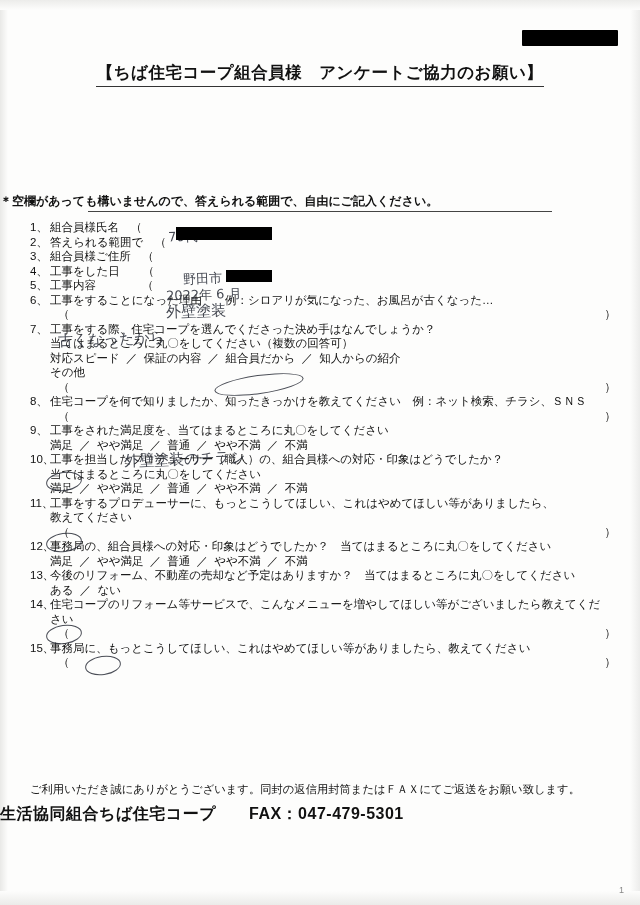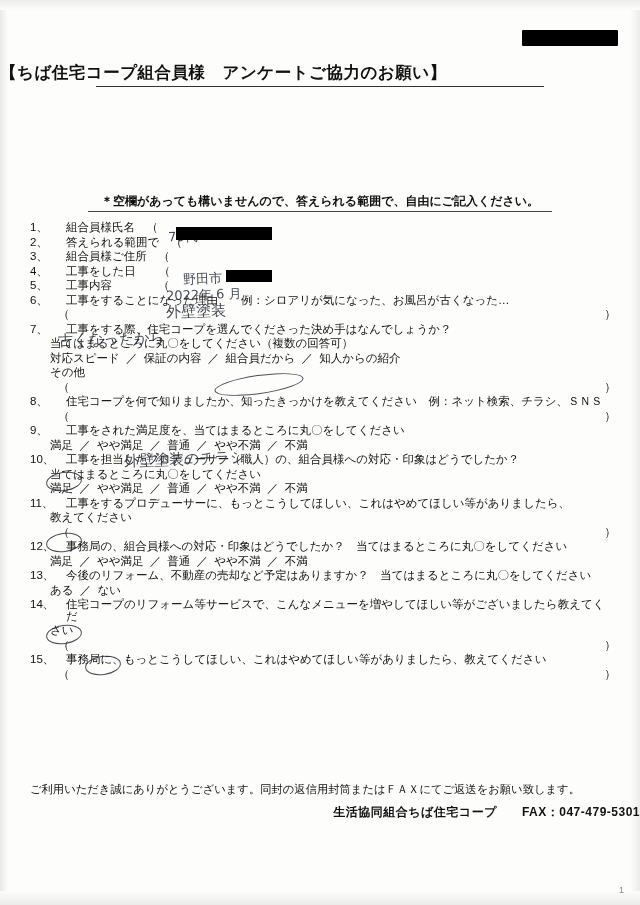--- a/index.html
+++ b/index.html
@@ -21,58 +21,57 @@
   .scan-edge-t{position:absolute;left:0;top:0;height:10px;width:640px;background:linear-gradient(180deg,#ececea,#fdfdfc);}
   .scan-edge-b{position:absolute;left:0;bottom:0;height:14px;width:640px;background:linear-gradient(0deg,#ebebe9,#fdfdfc);}
 
   .redaction{
     position:absolute;background:#000;
   }
   #redact-top{right:22px;top:30px;width:96px;height:16px;border-radius:1px;}
 
   .title{
     position:absolute;left:0;right:0;top:62px;
-    text-align:left;
+    text-align:center;
     font-size:16.5px;
     font-weight:bold;
     letter-spacing:0.5px;
     color:#111;
   }
   .title-underline{
     position:absolute;left:96px;right:96px;top:86px;height:1px;background:#333;
   }
 
   .intro{
     position:absolute;left:34px;right:30px;top:100px;
     font-size:11.3px;
     line-height:1.62;
     color:#111;
   }
   .intro p{margin:0;}
   .intro .ind{text-indent:14px;}
 
   .notice{
     position:absolute;left:0;right:0;top:193px;
-    text-align:center;
     font-size:12px;
     font-weight:bold;
   }
   .notice-underline{
     position:absolute;left:88px;right:88px;top:211px;height:1px;background:#444;
   }
 
   .qlist{
     position:absolute;left:30px;right:24px;top:222px;
     font-size:11.5px;
     line-height:1.0;
   }
   .q{position:relative;margin-bottom:2px;}
   .qrow{display:flex;align-items:flex-start;}
   .qnum{width:20px;flex:0 0 20px;text-align:left;}
-  .qtext{flex:1 1 auto;margin-left:16px;}
+  .qtext{flex:1 1 auto;}
   .sub{padding-left:20px;}
   .tight{margin-top:3px;}
   
   .ansline{
     position:relative;
     display:flex;
     align-items:center;
     padding-left:28px;
     margin-top:3px;
     font-size:11.5px;
@@ -101,22 +100,22 @@
     opacity:.85;
     transform:rotate(-8deg);
   }
 
   .footer-note{
     position:absolute;left:30px;right:24px;top:782px;
     font-size:11.3px;
   }
   .footer-org{
     position:absolute;left:0;right:0;top:804px;
-    text-align:right;
-    font-size:12px;
+    text-align:left;
+    font-size:16px;
     font-weight:bold;
     letter-spacing:0.5px;
   }
   .corner{
     position:absolute;right:16px;bottom:10px;font-size:9px;color:#888;
   }
   .slash{padding:0 3px;}
 </style>
 </head>
 <body>

